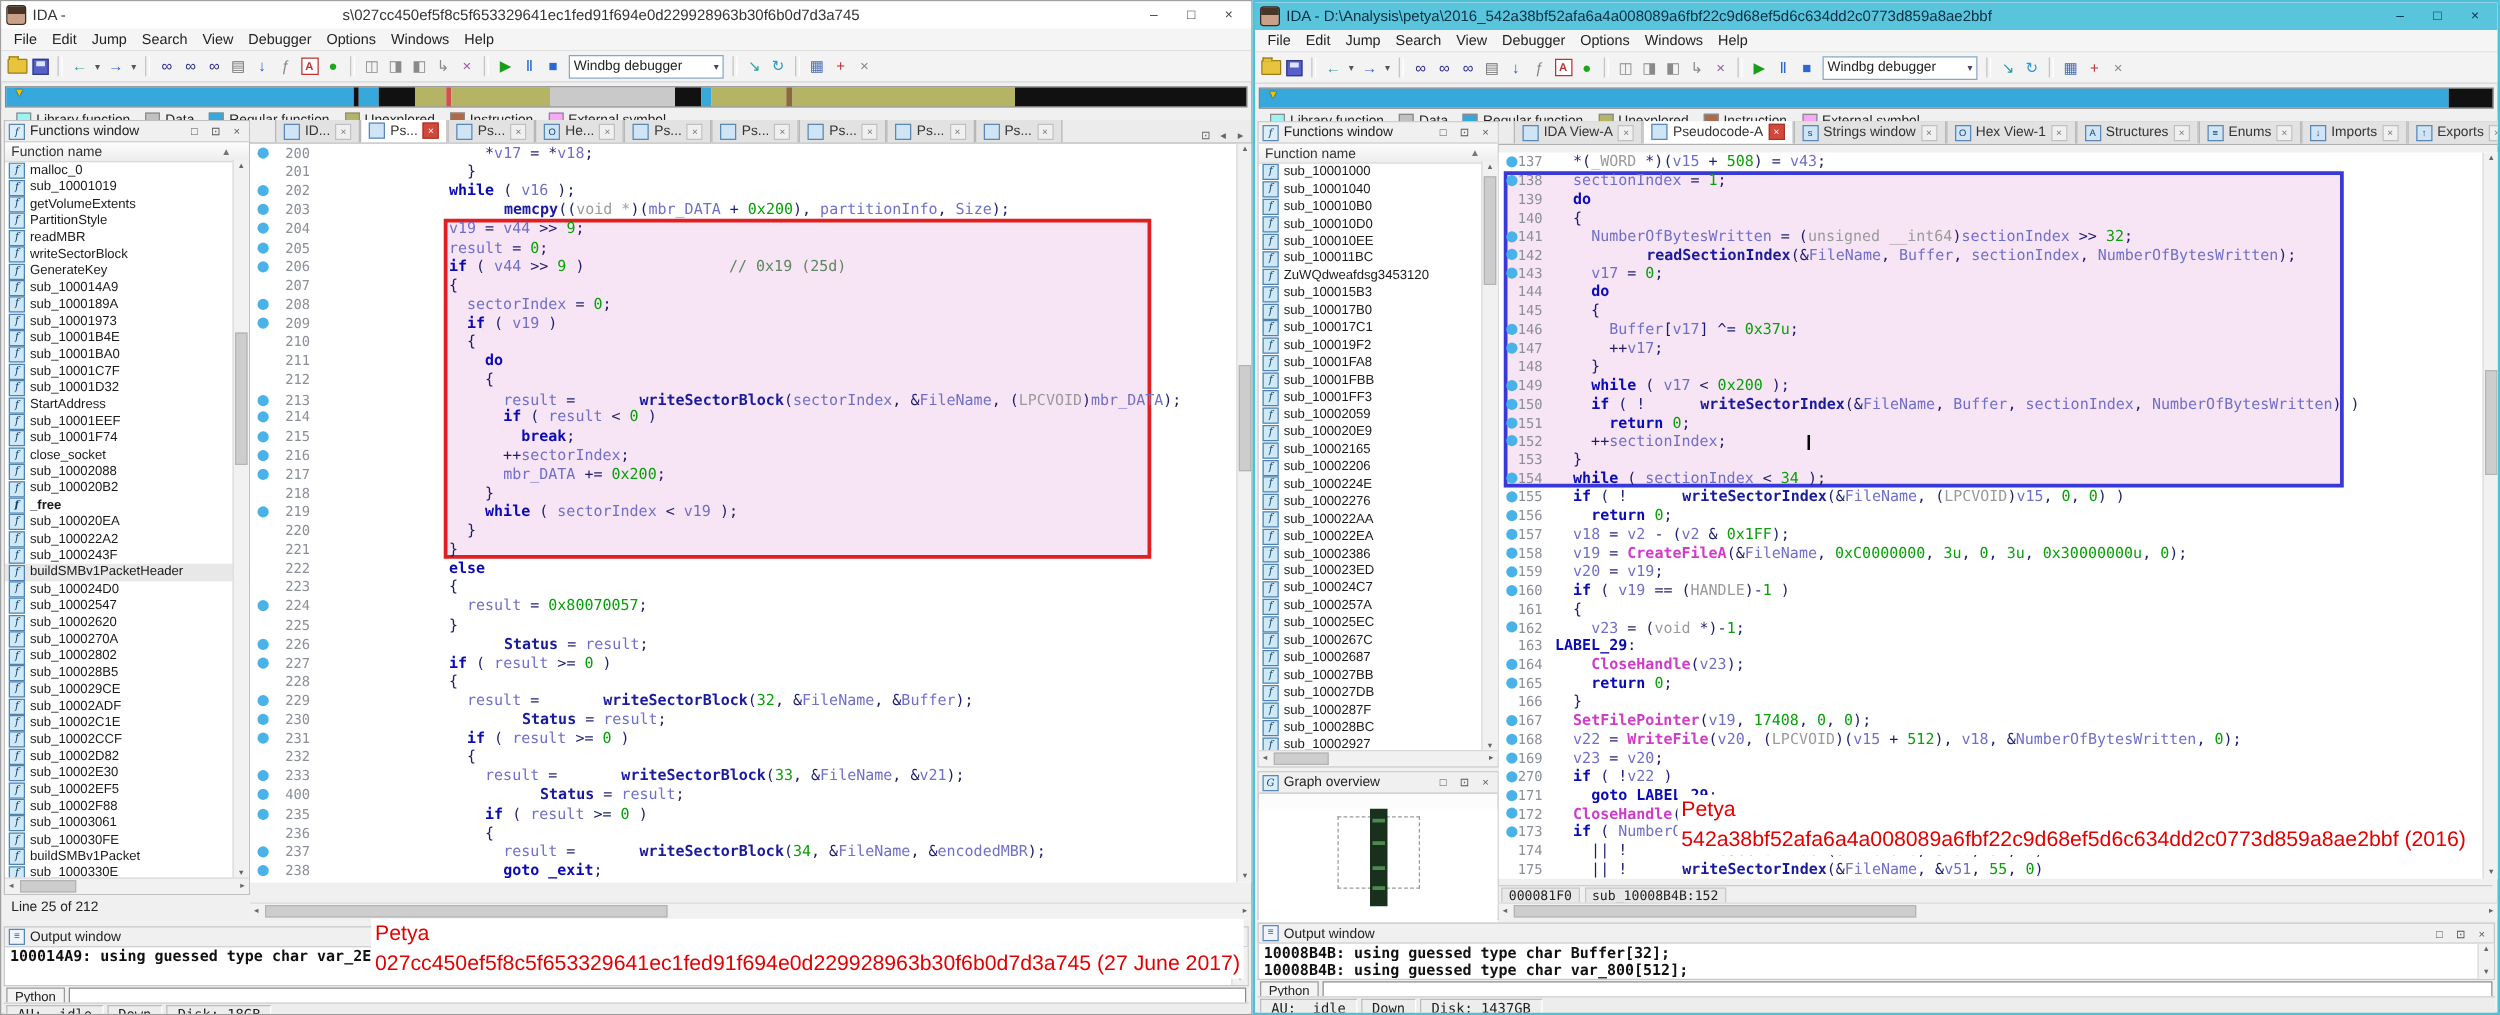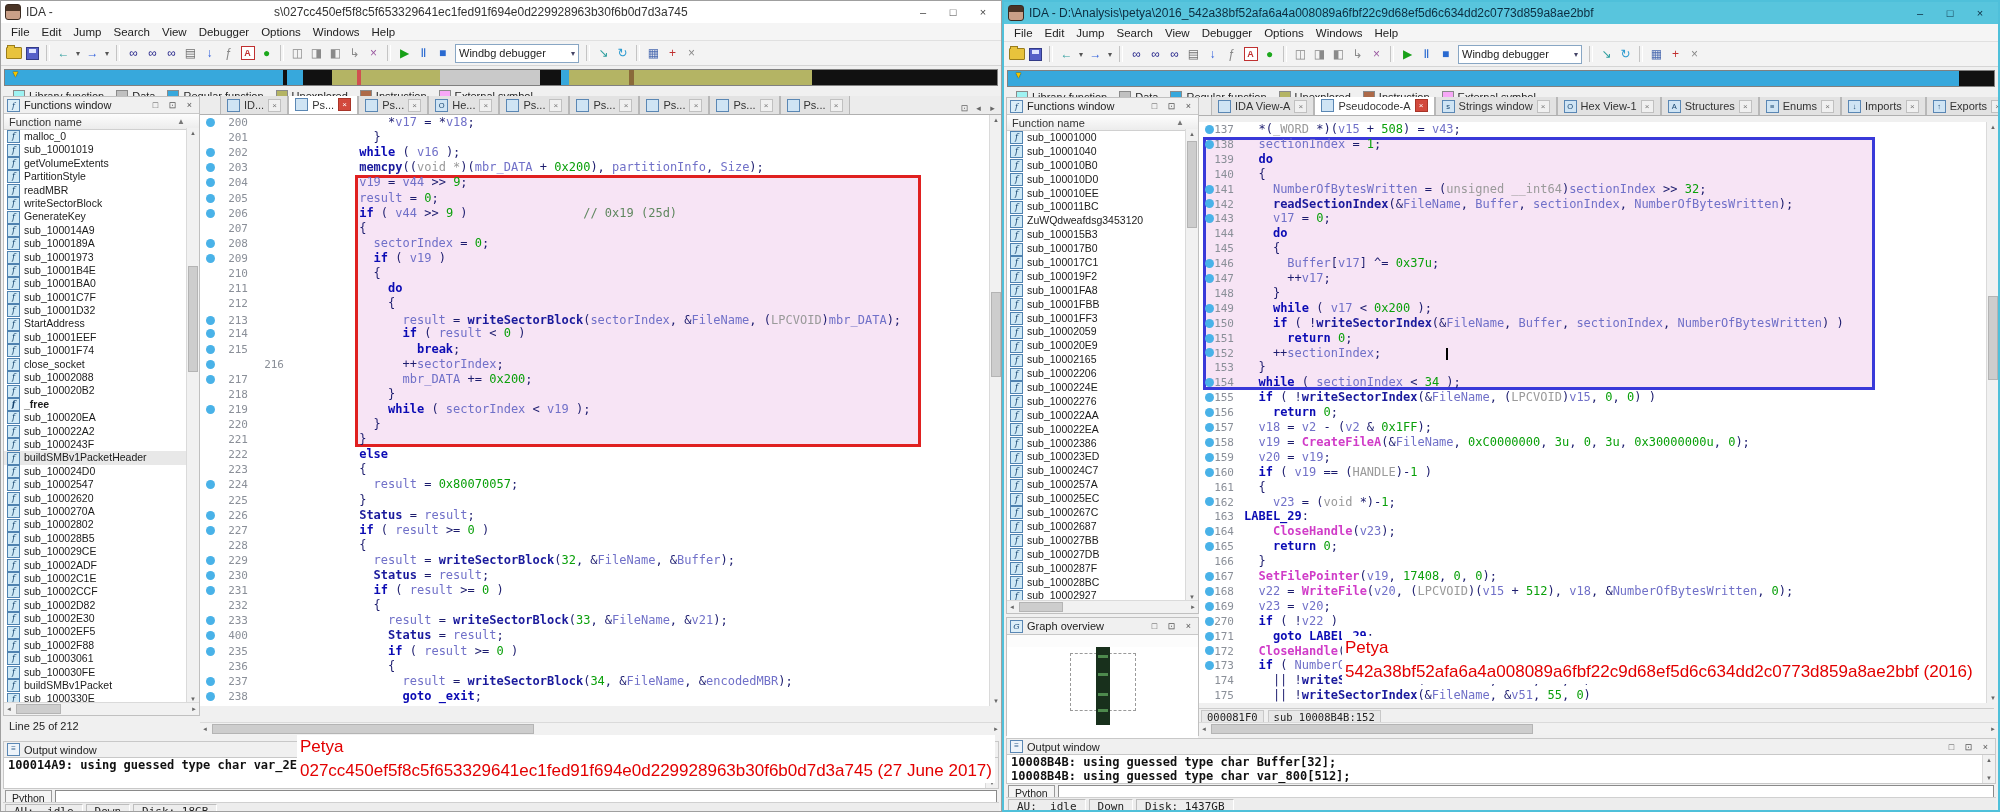--- a/index.html
+++ b/index.html
@@ -58,21 +58,21 @@
   .ticon{width:11px;height:11px;background:#cfe4f4;border:1px solid #5a87b4;font-size:7.5px;color:#14436e;display:flex;align-items:center;justify-content:center;flex:none;}
   .tclose{width:11px;height:11px;font-size:8px;color:#777;background:#f0f0f0;border:1px solid #c0c0c0;display:flex;align-items:center;justify-content:center;}
   .tab.active .tclose{background:#d2493c;border-color:#a83428;color:#fff;}
   .tabextra{display:flex;gap:1px;align-items:center;margin-left:auto;padding:0 2px;}
   .tabextra .pbtn{color:#666;}
   .codearea{position:absolute;background:#ffffff;overflow:hidden;}
   .cl{position:absolute;left:0;right:0;z-index:1;}
   .cl .ln{position:absolute;left:0;top:1px;text-align:right;color:#8a8f98;font:11px "DejaVu Sans Mono",monospace;}
   .cl .bp{position:absolute;width:9px;height:9px;border-radius:50%;background:#49b2e8;}
   .cl .ct{position:absolute;top:0;white-space:pre;font:12px "DejaVu Sans Mono",monospace;color:#1c1c6e;}
-  .tk-v{color:#7070c8;}.tk-k{color:#0b0bb4;font-weight:bold;}.tk-f{color:#1a1a9c;font-weight:bold;}
+  .tk-v{color:#7070c8;}.tk-k{color:#0b0bb4;font-weight:bold;}.tk-f{color:#1a1a9c;font-weight:bold;margin-left:44px;}
   .tk-a{color:#d03cc8;font-weight:bold;}.tk-n{color:#0aa00a;}.tk-t{color:#9a9a9a;}.tk-c{color:#5f875f;}.tk-l{color:#0b0bb4;font-weight:bold;}
   .caret{display:inline-block;width:1.5px;height:12px;background:#000;vertical-align:text-bottom;}
   .selbox{position:absolute;z-index:0;background:#f7e4f5;box-sizing:border-box;}
   .pfoot{position:absolute;display:flex;gap:4px;background:#f0f0f0;border-top:1px solid #ccc;padding:1px 2px;font:10.5px "DejaVu Sans Mono",monospace;color:#222;}
   .pfoot .cell{background:#e8e8e8;border:1px solid #c8c8c8;padding:0 5px;}
   .outwin{position:absolute;left:2px;right:2px;}
   .outtitle{height:15px;background:#f0f0f0;border:1px solid #c8c8c8;display:flex;align-items:center;gap:4px;font-size:11px;color:#222;padding:0 3px;}
   .outicon{width:11px;height:11px;background:#eef4fa;border:1px solid #5a87b4;color:#33618e;font-size:8px;line-height:10px;text-align:center;flex:none;}
   .outbody{background:#fff;border:1px solid #c8c8c8;border-top:none;overflow:hidden;position:relative;}
   .outline{font:bold 12px "DejaVu Sans Mono",monospace;color:#111;white-space:pre;padding-left:4px;}
@@ -522,21 +522,21 @@
           <div class="ln" style="width: 48px;">214</div>
           <div class="ct" style="left: 58px;"><span>                    </span><span class="tk-k">if</span><span> ( </span><span class="tk-v">result</span><span> &lt; </span><span class="tk-n">0</span><span> )</span></div>
         </div>
         <div class="cl" style="top: 226.5px; height: 15.1px;">
           <div class="bp" style="left: 6px; top: 3.05px;"></div>
           <div class="ln" style="width: 48px;">215</div>
           <div class="ct" style="left: 58px;"><span>                      </span><span class="tk-k">break</span><span>;</span></div>
         </div>
         <div class="cl" style="top: 241.6px; height: 15.1px;">
           <div class="bp" style="left: 6px; top: 3.05px;"></div>
-          <div class="ln" style="width: 48px; padding-left: 36px;">216</div>
+          <div class="ln" style="width: 48px;">216</div>
           <div class="ct" style="left: 58px;"><span>                    ++</span><span class="tk-v">sectorIndex</span><span>;</span></div>
         </div>
         <div class="cl" style="top: 256.7px; height: 15.1px;">
           <div class="bp" style="left: 6px; top: 3.05px;"></div>
           <div class="ln" style="width: 48px;">217</div>
           <div class="ct" style="left: 58px;"><span>                    </span><span class="tk-v">mbr_DATA</span><span> += </span><span class="tk-n">0x200</span><span>;</span></div>
         </div>
         <div class="cl" style="top: 271.8px; height: 15.1px;">
           <div class="ln" style="width: 48px;">218</div>
           <div class="ct" style="left: 58px;"><span>                  }</span></div>

